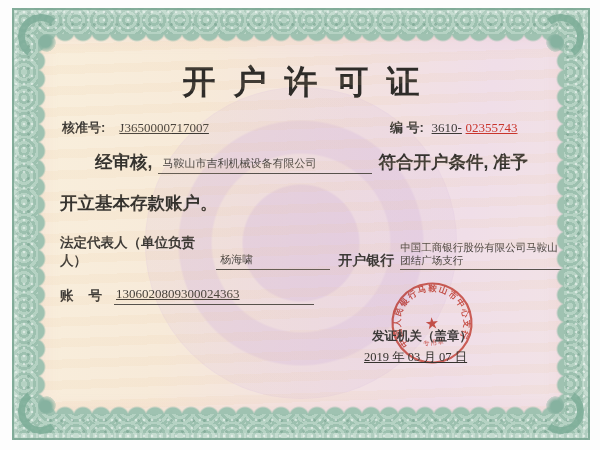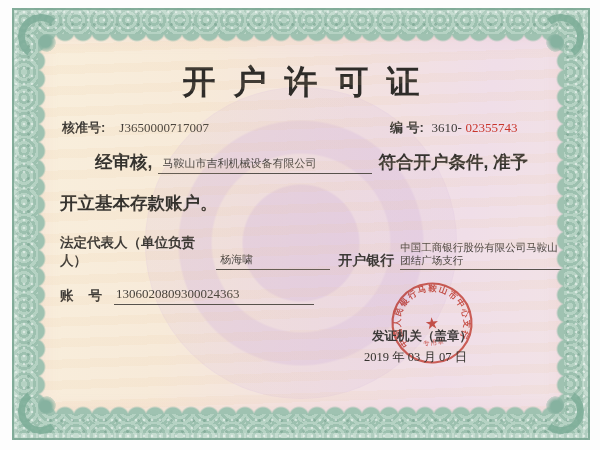--- a/index.html
+++ b/index.html
@@ -40,21 +40,21 @@
   .inner::after{content:"";position:absolute;inset:0;pointer-events:none;
     background:repeating-linear-gradient(-2deg, rgba(233,196,150,.10) 0 9px, rgba(255,255,255,0) 9px 21px);}
   .watermark{position:absolute;left:50%;top:55%;width:312px;height:312px;transform:translate(-50%,-50%);
     border-radius:50%;pointer-events:none;
     background:radial-gradient(circle,
       rgba(214,186,220,.50) 0 26%, rgba(214,186,220,.20) 27% 40%,
       rgba(214,186,220,.45) 41% 55%, rgba(214,186,220,.18) 56% 70%,
       rgba(214,186,220,.35) 71% 82%, rgba(214,186,220,0) 83%);}
 
   
-  .num{font-family:"Liberation Serif","DejaVu Serif",serif;}
+  .num{font-family:"Liberation Serif","DejaVu Serif",serif;text-decoration:underline;}
   .title{position:absolute;top:26px;left:0;right:0;text-align:center;
     font-family:"Liberation Serif","DejaVu Serif",serif;font-weight:700;font-size:33px;
     letter-spacing:18px;text-indent:18px;color:#2e2c29;}
   .approval{position:absolute;left:24px;top:85px;font-size:13px;}
   .approval .lab{font-weight:700;margin-right:14px;}
   .serial{position:absolute;left:352px;top:85px;font-size:13px;}
   .serial .lab{font-weight:700;margin-right:4px;}
   .red{color:#c9352b;}
   .big{font-size:17.5px;font-weight:700;color:#34322e;}
   .line1{position:absolute;left:57px;top:116px;display:flex;align-items:flex-end;gap:6px;}

